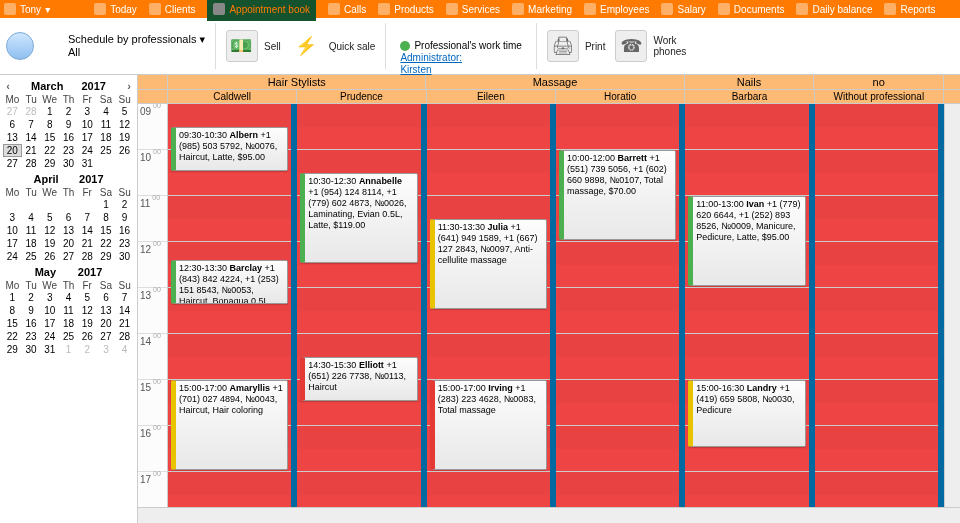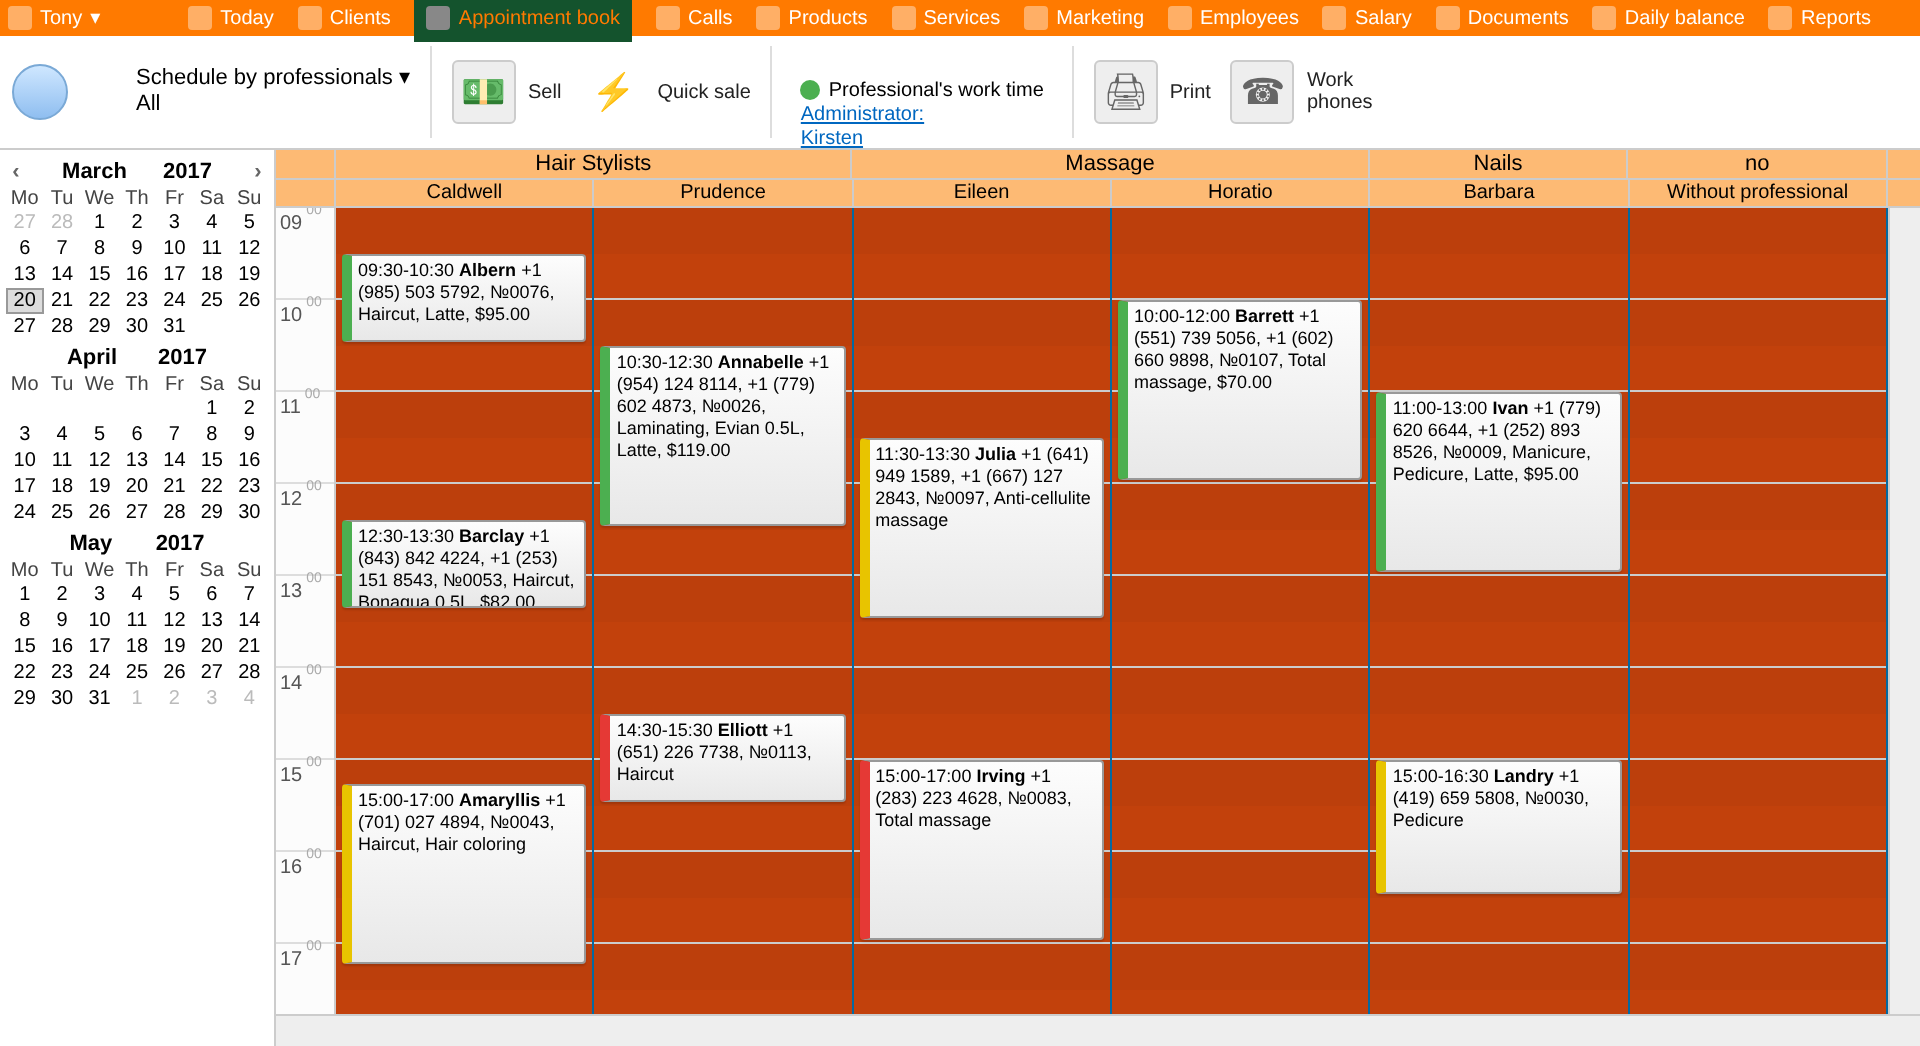--- a/index.html
+++ b/index.html
@@ -45,21 +45,21 @@
 .timecol-spacer { width:30px; border-right:1px solid #ccc; }
 .group-header .gcell, .staff-header .scell { flex:1; text-align:center; padding:1px 0; border-right:1px solid #ccc; }
 .staff-header .scell { font-size:10px; }
 .scroll-spacer { width:16px; }
 
 .grid-wrap { flex:1; display:flex; overflow:hidden; position:relative; }
 .timecol { width:30px; border-right:1px solid #ccc; background:#fcfcfc; }
 .timecol .hr { height:46px; border-bottom:1px solid #ddd; font-size:10px; padding:1px 2px; color:#555; position:relative; }
 .timecol .hr sup { font-size:7px; color:#aaa; position:relative; top:-3px; }
 .columns { flex:1; display:flex; position:relative; }
-.col { flex:1; border-right:1px solid #0369a1; position:relative; background:#c2410c; }
+.col { flex:1; border-right:6px solid #0369a1; position:relative; background:#ef4444; }
 .col::before { content:""; position:absolute; inset:0; background: repeating-linear-gradient(to bottom, rgba(0,0,0,0.03) 0 23px, rgba(0,0,0,0) 23px 46px); pointer-events:none;}
 .col .gridlines { position:absolute; inset:0; background: repeating-linear-gradient(to bottom, transparent 0 45px, #ccc 45px 46px); pointer-events:none;}
 .vscroll { width:16px; background:#eee; border-left:1px solid #ccc; }
 .hscroll { height:16px; background:#eee; border-top:1px solid #ccc; }
 
 
 .appt { position:absolute; left:3px; right:3px; background:linear-gradient(#fdfdfd,#e8e8e8); border:1px solid #999; border-left-width:5px; border-radius:2px; font-size:9px; line-height:11px; padding:2px 3px; overflow:hidden; box-shadow:0 1px 1px rgba(0,0,0,0.15); cursor:pointer; }
 .appt.green { border-left-color:#4caf50; }
 .appt.yellow { border-left-color:#e8c400; }
 .appt.red { border-left-color:#e53935; }
@@ -343,21 +343,21 @@
           <div class="hr">14<sup> 00</sup></div>
           <div class="hr">15<sup> 00</sup></div>
           <div class="hr">16<sup> 00</sup></div>
           <div class="hr">17<sup> 00</sup></div>
         </div>
       <div class="columns" id="columns">
           <div class="col">
             <div class="gridlines"></div>
             <div class="appt green" style="top: 23px; height: 44px;">09:30-10:30 <b>Albern</b> +1 (985) 503 5792, №0076, Haircut, Latte, $95.00</div>
             <div class="appt green" style="top: 156px; height: 44px;">12:30-13:30 <b>Barclay</b> +1 (843) 842 4224, +1 (253) 151 8543, №0053, Haircut, Bonaqua 0.5L, $82.00</div>
-            <div class="appt yellow" style="top: 276px; height: 90px; margin-top: 12px;">15:00-17:00 <b>Amaryllis</b> +1 (701) 027 4894, №0043, Haircut, Hair coloring</div>
+            <div class="appt yellow" style="top: 276px; height: 90px;">15:00-17:00 <b>Amaryllis</b> +1 (701) 027 4894, №0043, Haircut, Hair coloring</div>
           </div>
           <div class="col">
             <div class="gridlines"></div>
             <div class="appt green" style="top: 69px; height: 90px;">10:30-12:30 <b>Annabelle</b> +1 (954) 124 8114, +1 (779) 602 4873, №0026, Laminating, Evian 0.5L, Latte, $119.00</div>
             <div class="appt red" style="top: 253px; height: 44px;">14:30-15:30 <b>Elliott</b> +1 (651) 226 7738, №0113, Haircut</div>
           </div>
           <div class="col">
             <div class="gridlines"></div>
             <div class="appt yellow" style="top: 115px; height: 90px;">11:30-13:30 <b>Julia</b> +1 (641) 949 1589, +1 (667) 127 2843, №0097, Anti-cellulite massage</div>
             <div class="appt red" style="top: 276px; height: 90px;">15:00-17:00 <b>Irving</b> +1 (283) 223 4628, №0083, Total massage</div>

